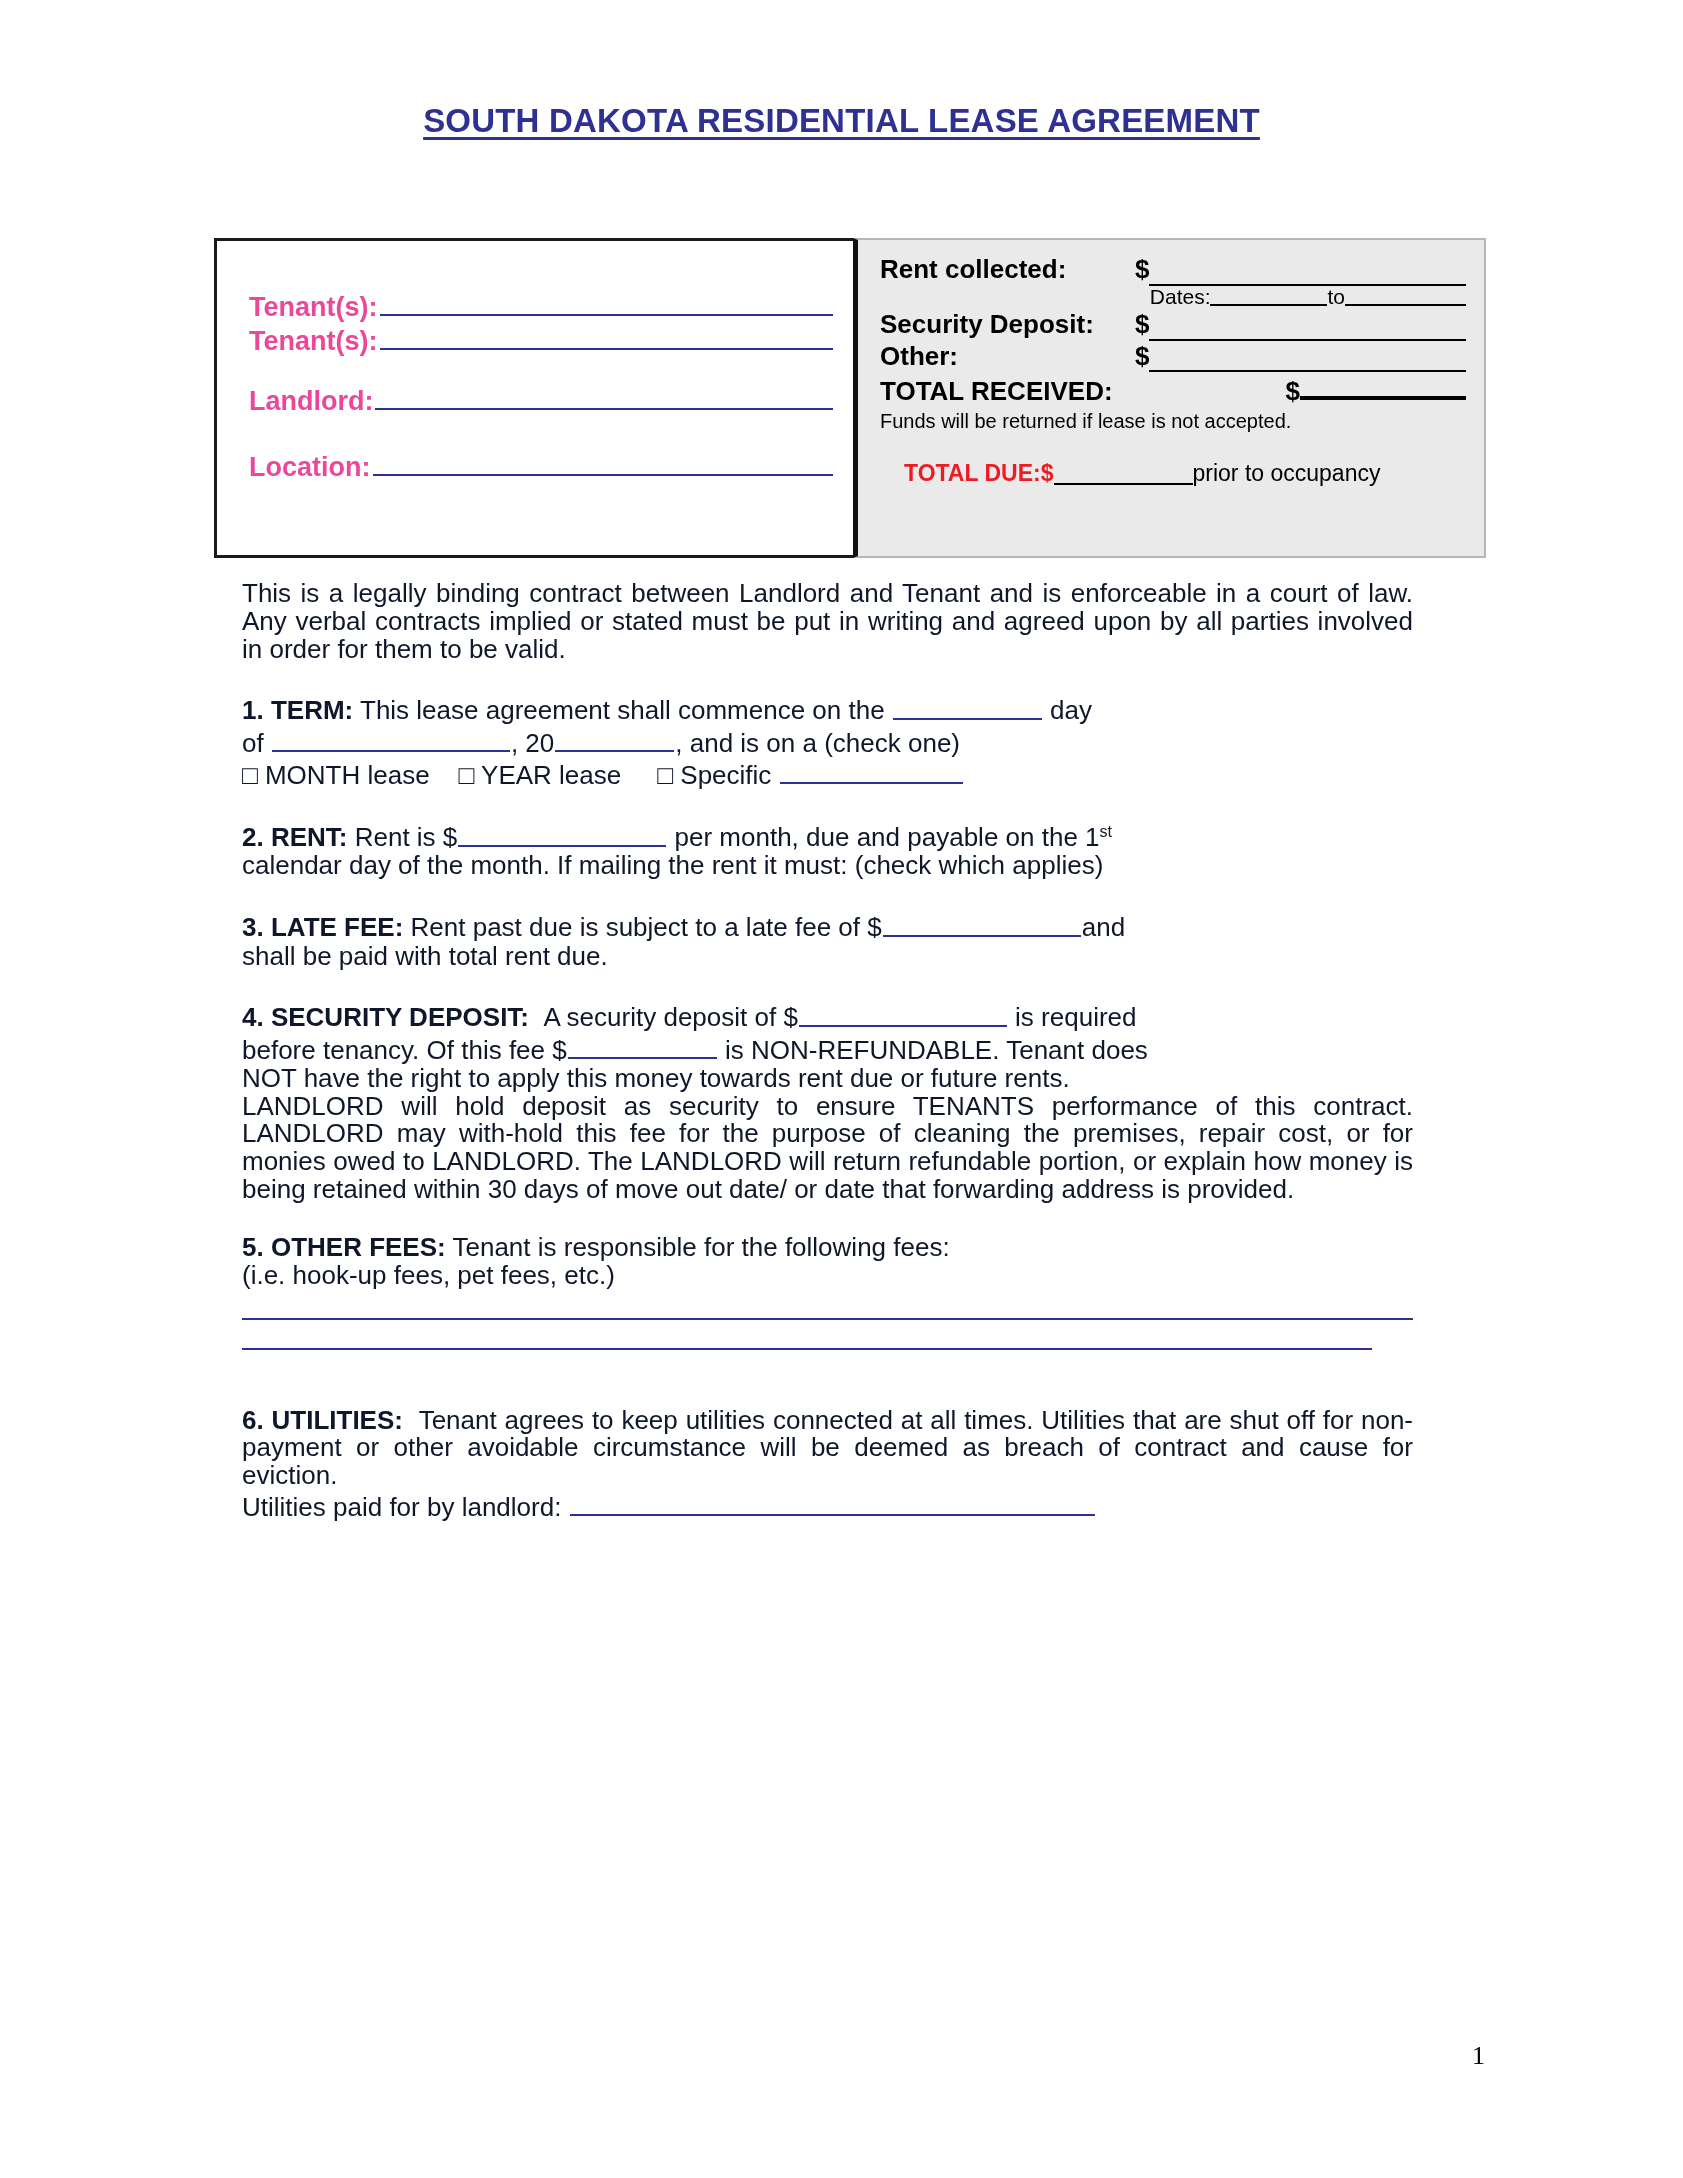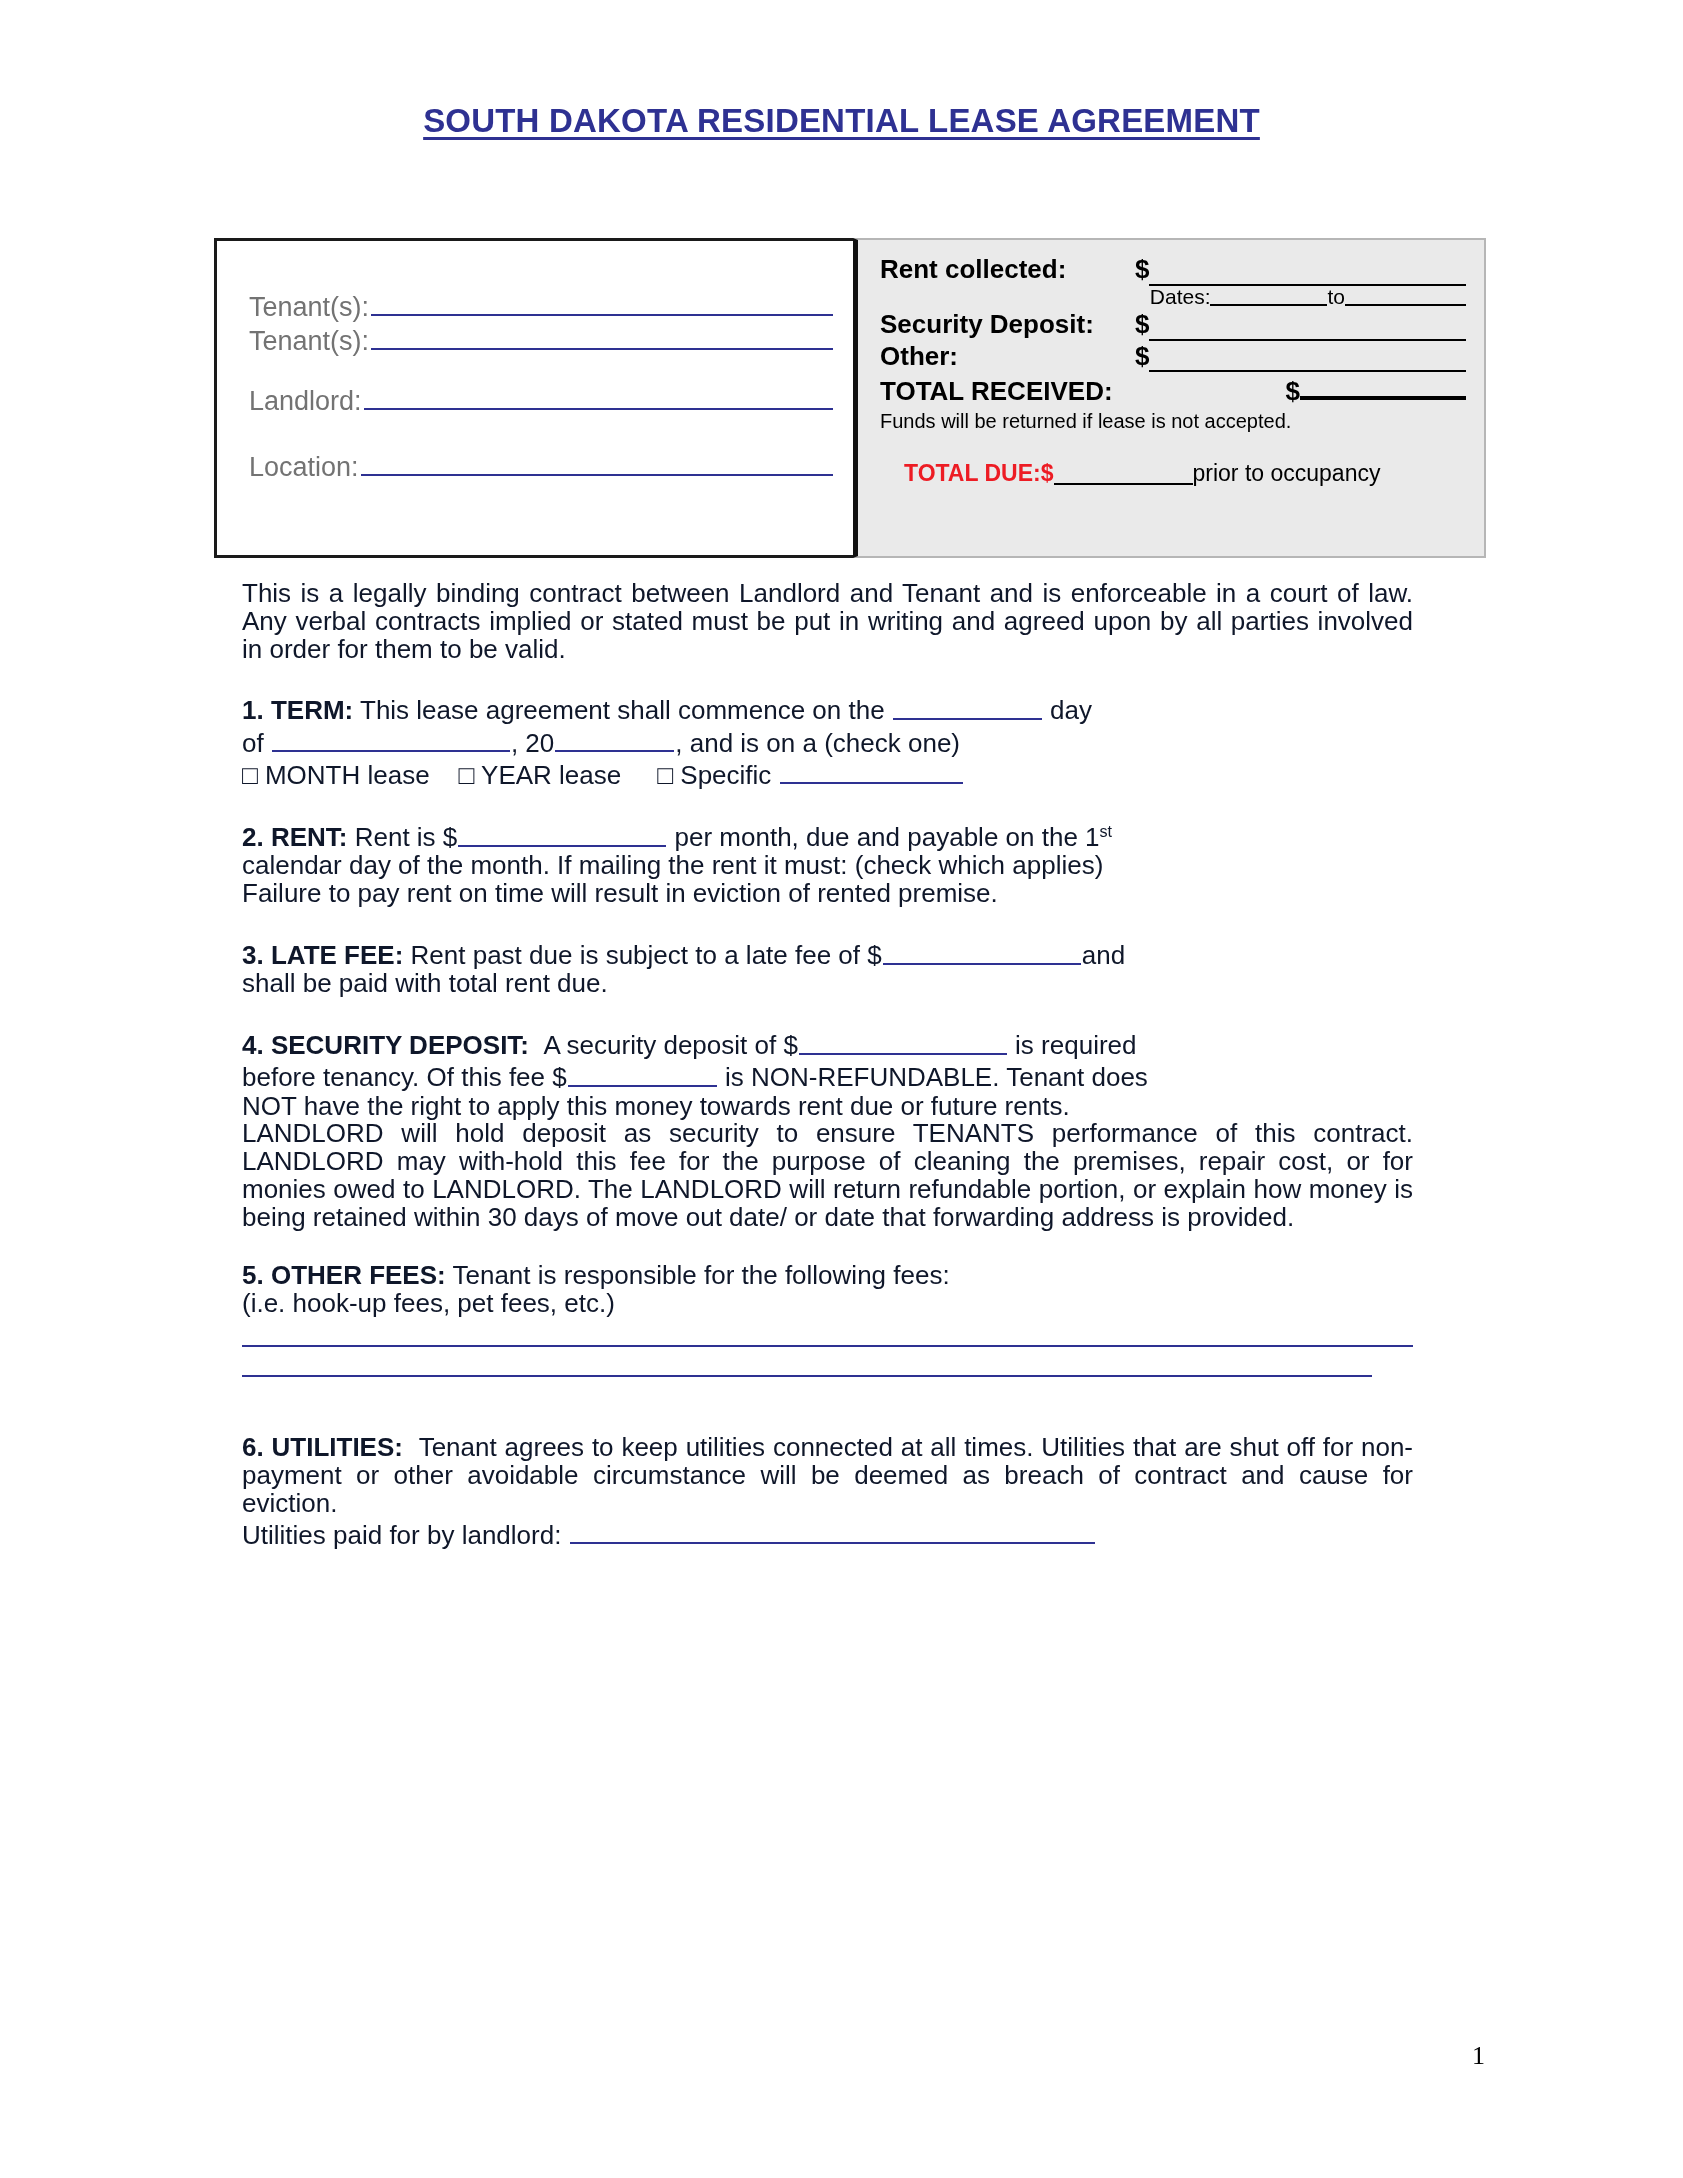--- a/index.html
+++ b/index.html
@@ -56,22 +56,22 @@
     background: #ffffff;
     position: relative;
   }
   .box-left-inner {
     position: absolute;
     left: 32px;
     top: 48px;
     right: 20px;
   }
   .fld {
-    color: #737373;
-    font-weight: normal;
+    color: #ec4899;
+    font-weight: bold;
     font-size: 27px;
     display: flex;
     align-items: baseline;
     white-space: nowrap;
   }
   .fld .lbl { flex: 0 0 auto; }
   .fld .ln {
     flex: 1 1 auto;
     border-bottom: 2px solid #2e3192;
     height: 25px;
@@ -322,21 +322,20 @@
     </p>
 
     <div class="gap-md"></div>
 
     <p class="para left">
       <span class="b">2.   RENT:</span>
       <span>Rent is $</span><span class="ul u210"></span>
       <span>per month, due and payable on the 1</span><sup>st</sup><br>
       <span>calendar day of the month.  If mailing the rent it must: (check which applies)</span>
     </p>
-    <p class="para left">Failure to pay rent on time will result in eviction of rented premise.</p>
 
     <div class="gap-md"></div>
 
     <p class="para left">
       <span class="b">3.  LATE FEE:</span>
       <span>Rent past due is subject to a late fee of $</span><span class="ul u200"></span><span>and</span><br>
       <span>shall be paid with total rent due.</span>
     </p>
 
     <div class="gap-md"></div>

